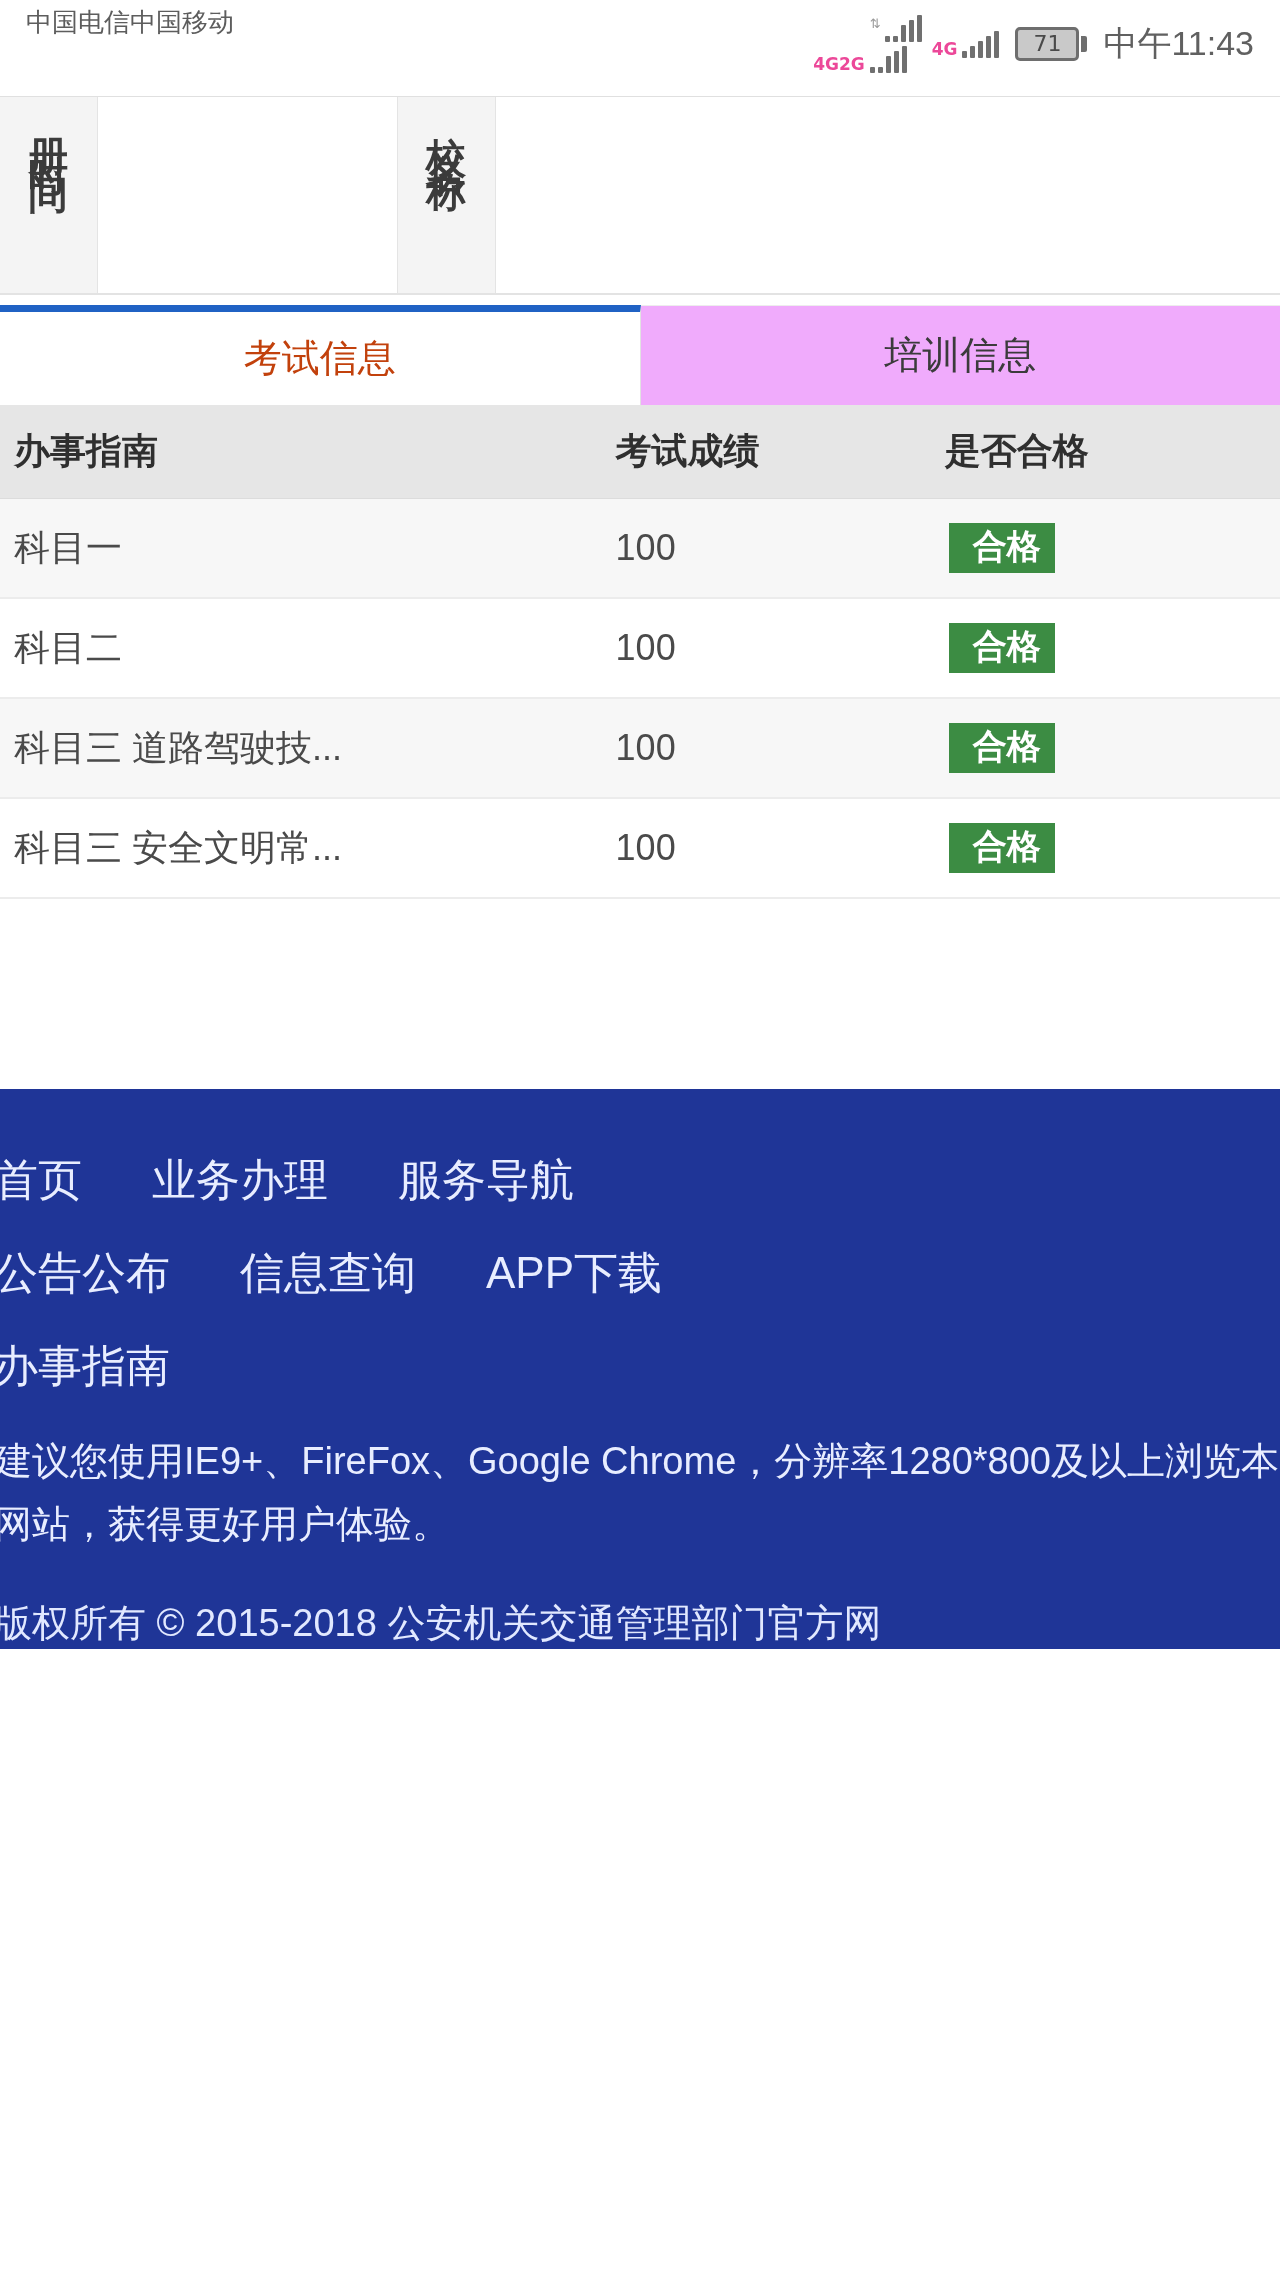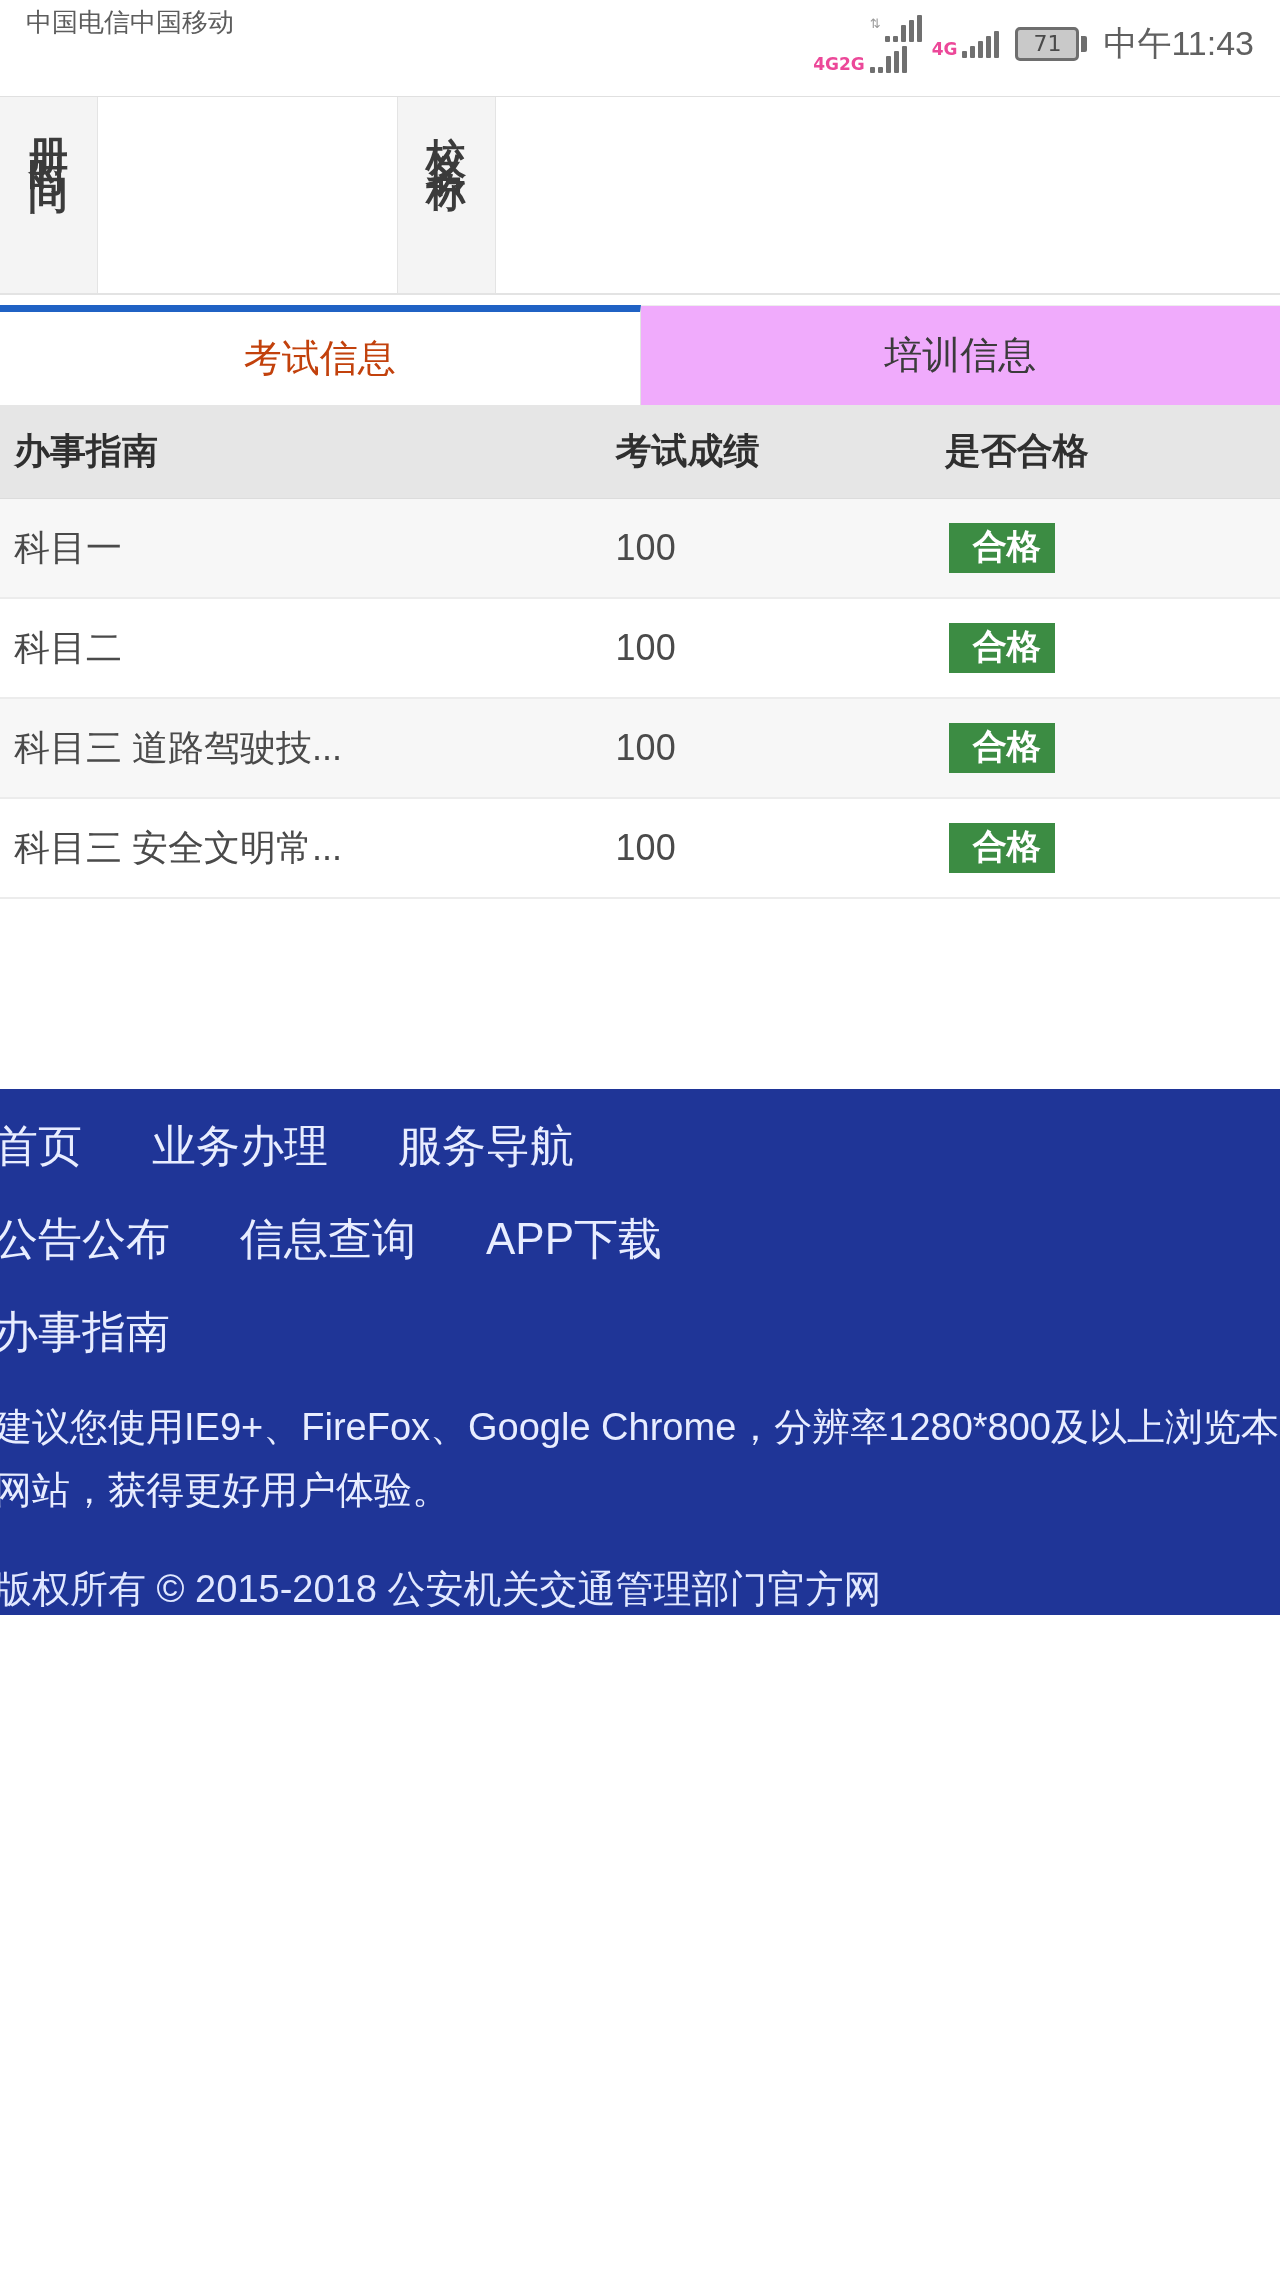--- a/index.html
+++ b/index.html
@@ -234,21 +234,21 @@
     line-height: 1;
     margin-left: 4px;
   }
   .pass-cell { padding-left: 36px !important; }
 
   .white-gap { background: #ffffff; height: 190px; }
 
   
   .footer {
     background: #1f3597;
-    padding: 28px 0 0 0;
+    padding: 62px 0 0 0;
     color: #ffffff;
     min-height: 340px;
   }
   .fnav {
     display: block;
     padding: 0 0 0 0;
   }
   .fnav-row {
     display: flex;
     align-items: baseline;

